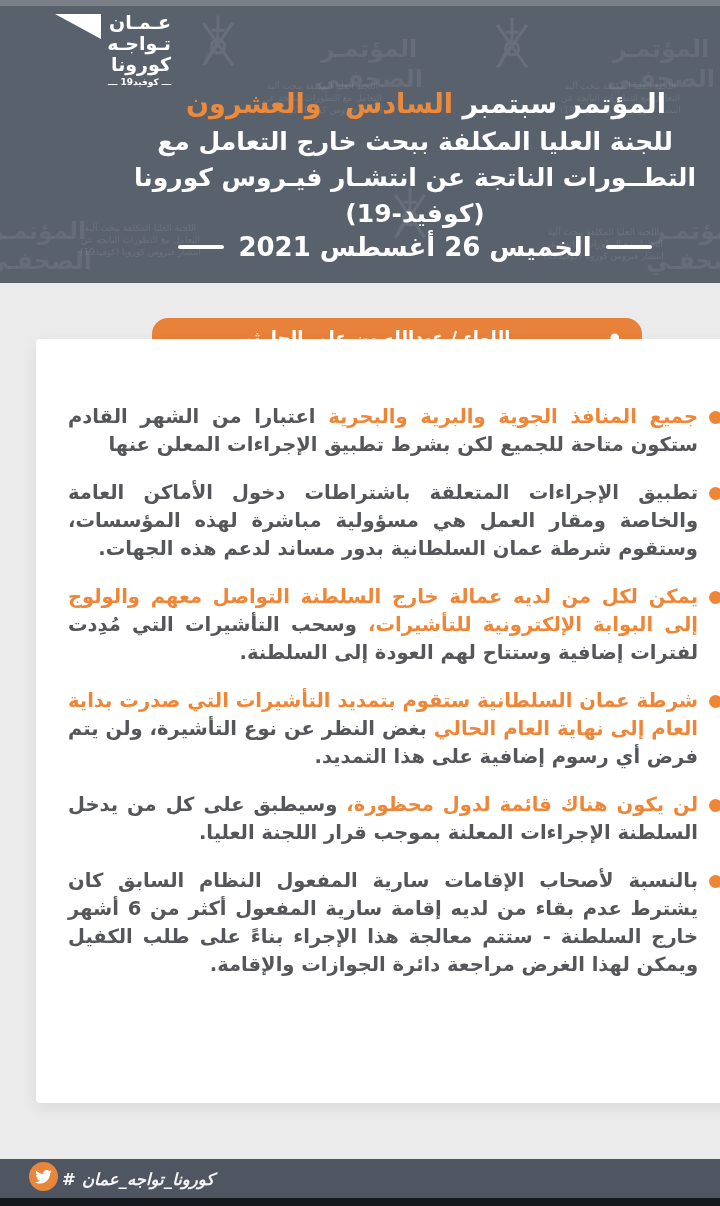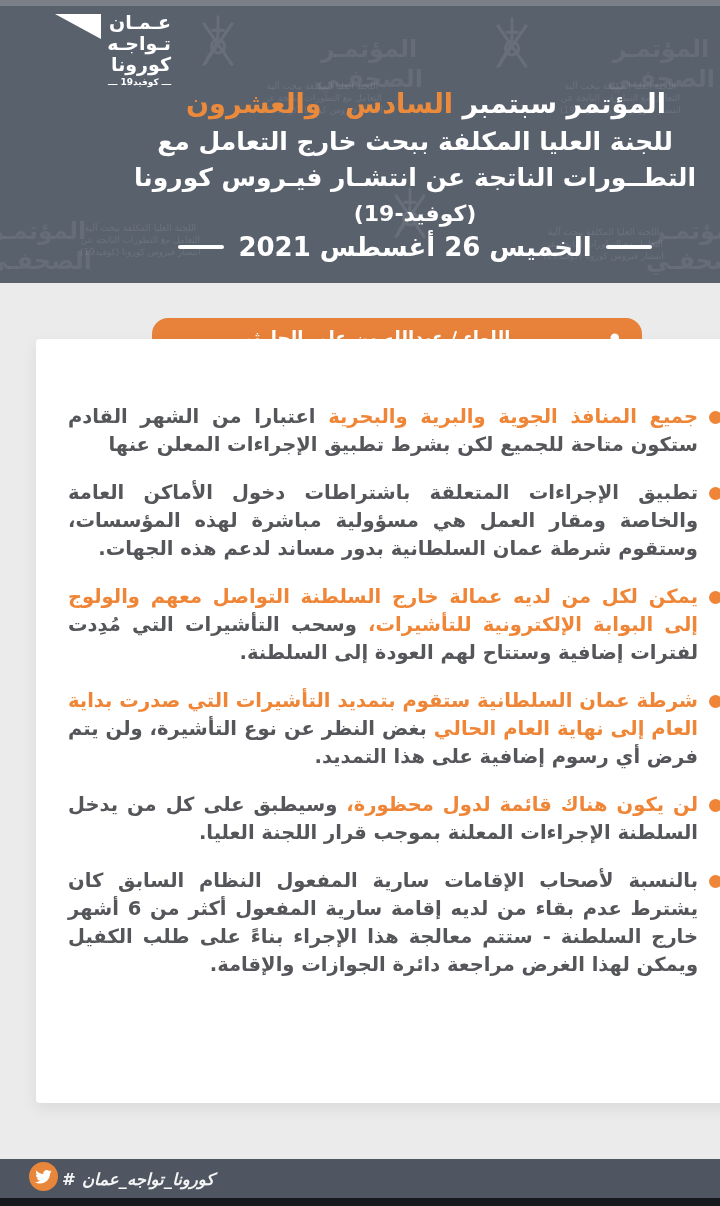--- a/index.html
+++ b/index.html
@@ -24,21 +24,21 @@
              clip-path:polygon(0 0,100% 0,100% 100%);}
   .logo-text{position:absolute;left:40px;top:2px;width:76px;text-align:right;direction:rtl;}
   .logo-l{font-weight:bold;font-size:19px;line-height:21px;letter-spacing:1px;}
   .logo-s{font-weight:bold;font-size:9px;line-height:14px;letter-spacing:0;}
 
   
   .titleblock{left:120px;top:84px;width:590px;text-align:center;direction:rtl;color:#fff;}
   .t1{font-size:27px;font-weight:bold;line-height:40px;white-space:nowrap;}
   .t1 .t-orange{color:#ec8a3c;word-spacing:14px;margin-left:22px;}
   .t2{font-size:25px;font-weight:bold;line-height:36px;white-space:nowrap;}
-  .t-covid{font-size:22px;font-weight:bold;line-height:36px;}
+  .t-covid{font-size:25px;font-weight:bold;line-height:36px;}
   .daterow{margin-top:0;display:flex;align-items:center;justify-content:center;gap:14px;}
   .dash{display:inline-block;width:46px;height:4px;background:#fff;border-radius:2px;}
   .date-txt{font-size:26px;font-weight:bold;white-space:nowrap;}
 
   
   .badge{left:152px;top:318px;width:490px;height:65px;background:#e8823a;border-radius:16px;
          display:flex;flex-direction:row-reverse;align-items:center;padding:0 14px;
          box-sizing:border-box;color:#fff;}
   .badge-ico{flex:0 0 34px;margin-right:0;margin-left:10px;display:flex;align-items:center;justify-content:center;}
   .badge-text{flex:1;text-align:center;direction:rtl;}

